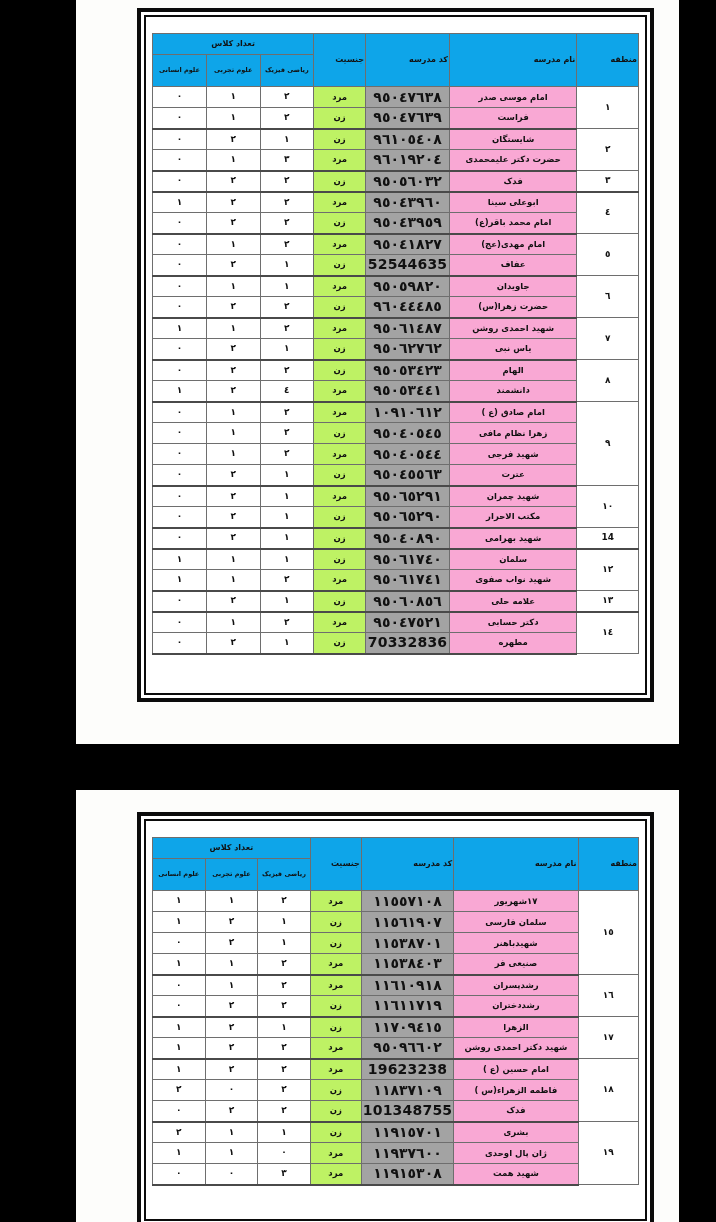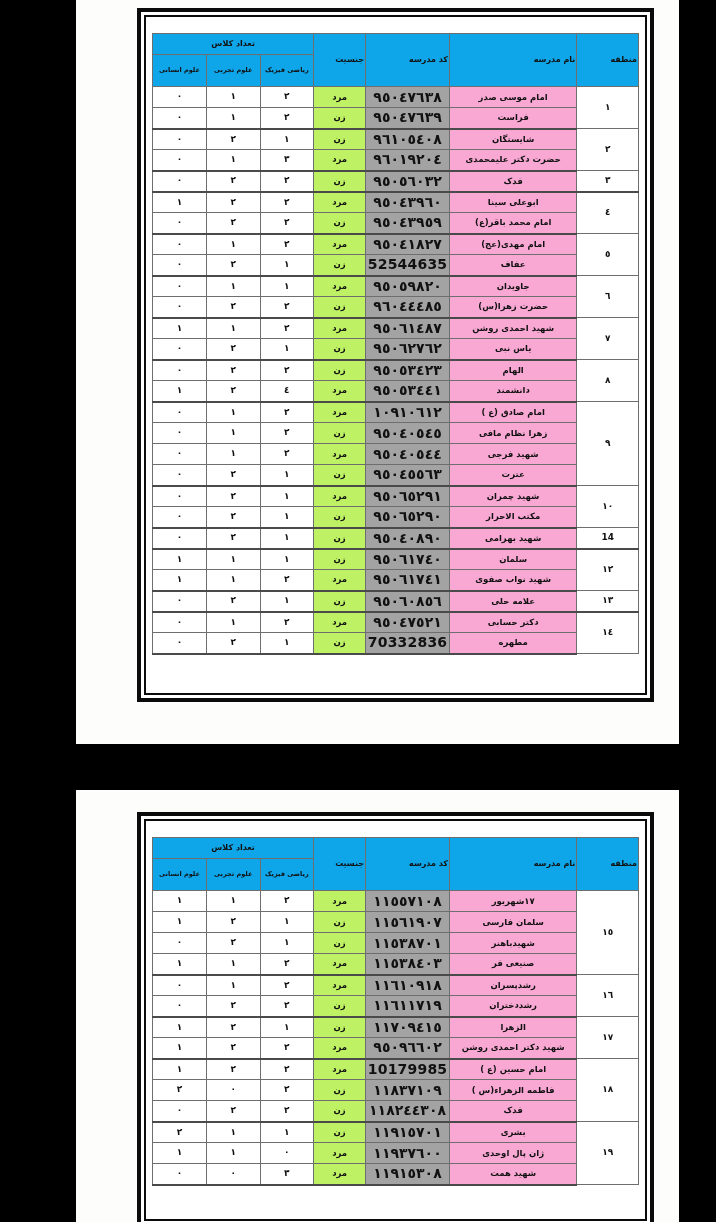--- a/index.html
+++ b/index.html
@@ -468,37 +468,37 @@
                   <td class="name">شهید دکتر احمدی روشن</td>
                   <td class="code">٩٥٠٩٦٦٠٢</td>
                   <td class="gender">مرد</td>
                   <td class="num">٢</td>
                   <td class="num">٢</td>
                   <td class="num">١</td>
                 </tr>
                 <tr>
                   <td class="region" rowspan="3">١٨</td>
                   <td class="name">امام حسین (ع )</td>
-                  <td class="code">10179985</td>
+                  <td class="code">19623238</td>
                   <td class="gender">مرد</td>
                   <td class="num">٢</td>
                   <td class="num">٢</td>
                   <td class="num">١</td>
                 </tr>
                 <tr>
                   <td class="name">فاطمه الزهراء(س )</td>
                   <td class="code">١١٨٣٧١٠٩</td>
                   <td class="gender">زن</td>
                   <td class="num">٢</td>
                   <td class="num">٠</td>
                   <td class="num">٢</td>
                 </tr>
                 <tr class="group-end">
                   <td class="name">فدک</td>
-                  <td class="code">١١٨٢٤٤٣٠٨</td>
+                  <td class="code">101348755</td>
                   <td class="gender">زن</td>
                   <td class="num">٢</td>
                   <td class="num">٢</td>
                   <td class="num">٠</td>
                 </tr>
                 <tr>
                   <td class="region" rowspan="3">١٩</td>
                   <td class="name">بشری</td>
                   <td class="code">١١٩١٥٧٠١</td>
                   <td class="gender">زن</td>

